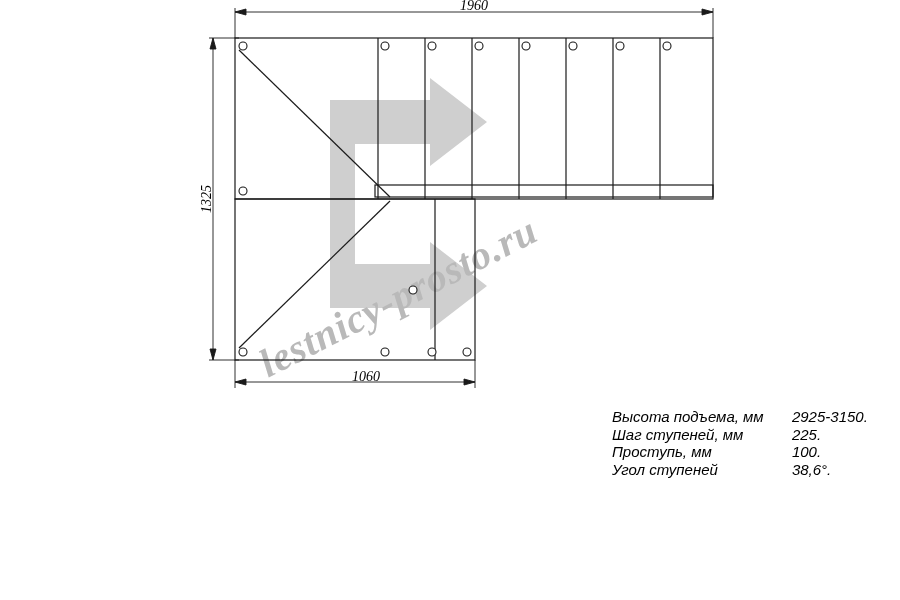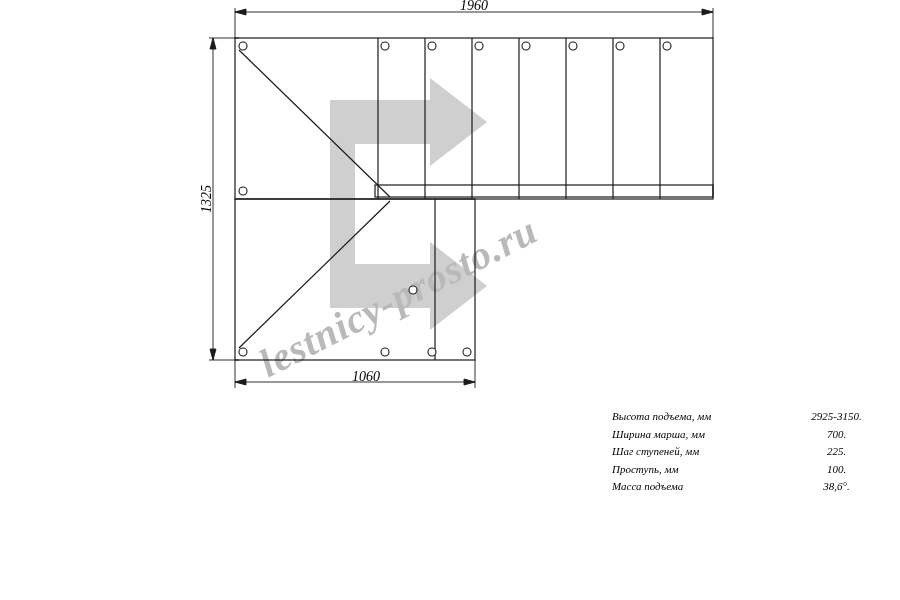--- a/index.html
+++ b/index.html
@@ -26,36 +26,36 @@
     left: 0;
     top: 0;
     width: 900px;
     height: 600px;
   }
   .spec-table {
     position: absolute;
     left: 612px;
     top: 408px;
     width: 270px;
-    font-family: Liberation Serif, serif;
+    font-family: Liberation Sans, sans-serif;
     font-style: italic;
-    font-size: 11px;
+    font-size: 15px;
     color: #000000;
     border-collapse: collapse;
   }
   .spec-table td {
     padding: 1px 0 1px 0;
     white-space: nowrap;
     line-height: 15.5px;
   }
   .spec-table td.label {
     text-align: left;
   }
   .spec-table td.value {
-    text-align: center;
+    text-align: left;
   }
   .dim-text {
     font-family: "Liberation Serif", serif;
     font-style: italic;
     font-size: 14px;
     fill: #000000;
   }
   .watermark-text {
     font-family: "Liberation Serif", serif;
     font-style: italic;
@@ -157,31 +157,27 @@
     <text class="dim-text" x="366" y="381" text-anchor="middle">1060</text>
   </svg>
 
   <table class="spec-table">
     <tbody>
       <tr>
         <td class="label">Высота подъема, мм</td>
         <td class="value">2925-3150.</td>
       </tr>
       <tr>
-        <td class="label">Ширина марша, мм</td>
-        <td class="value">700.</td>
-      </tr>
-      <tr>
         <td class="label">Шаг ступеней, мм</td>
         <td class="value">225.</td>
       </tr>
       <tr>
         <td class="label">Проступь, мм</td>
         <td class="value">100.</td>
       </tr>
       <tr>
-        <td class="label">Масса подъема</td>
+        <td class="label">Угол ступеней</td>
         <td class="value">38,6°.</td>
       </tr>
     </tbody>
   </table>
 
 </div>
 
 </body></html>

